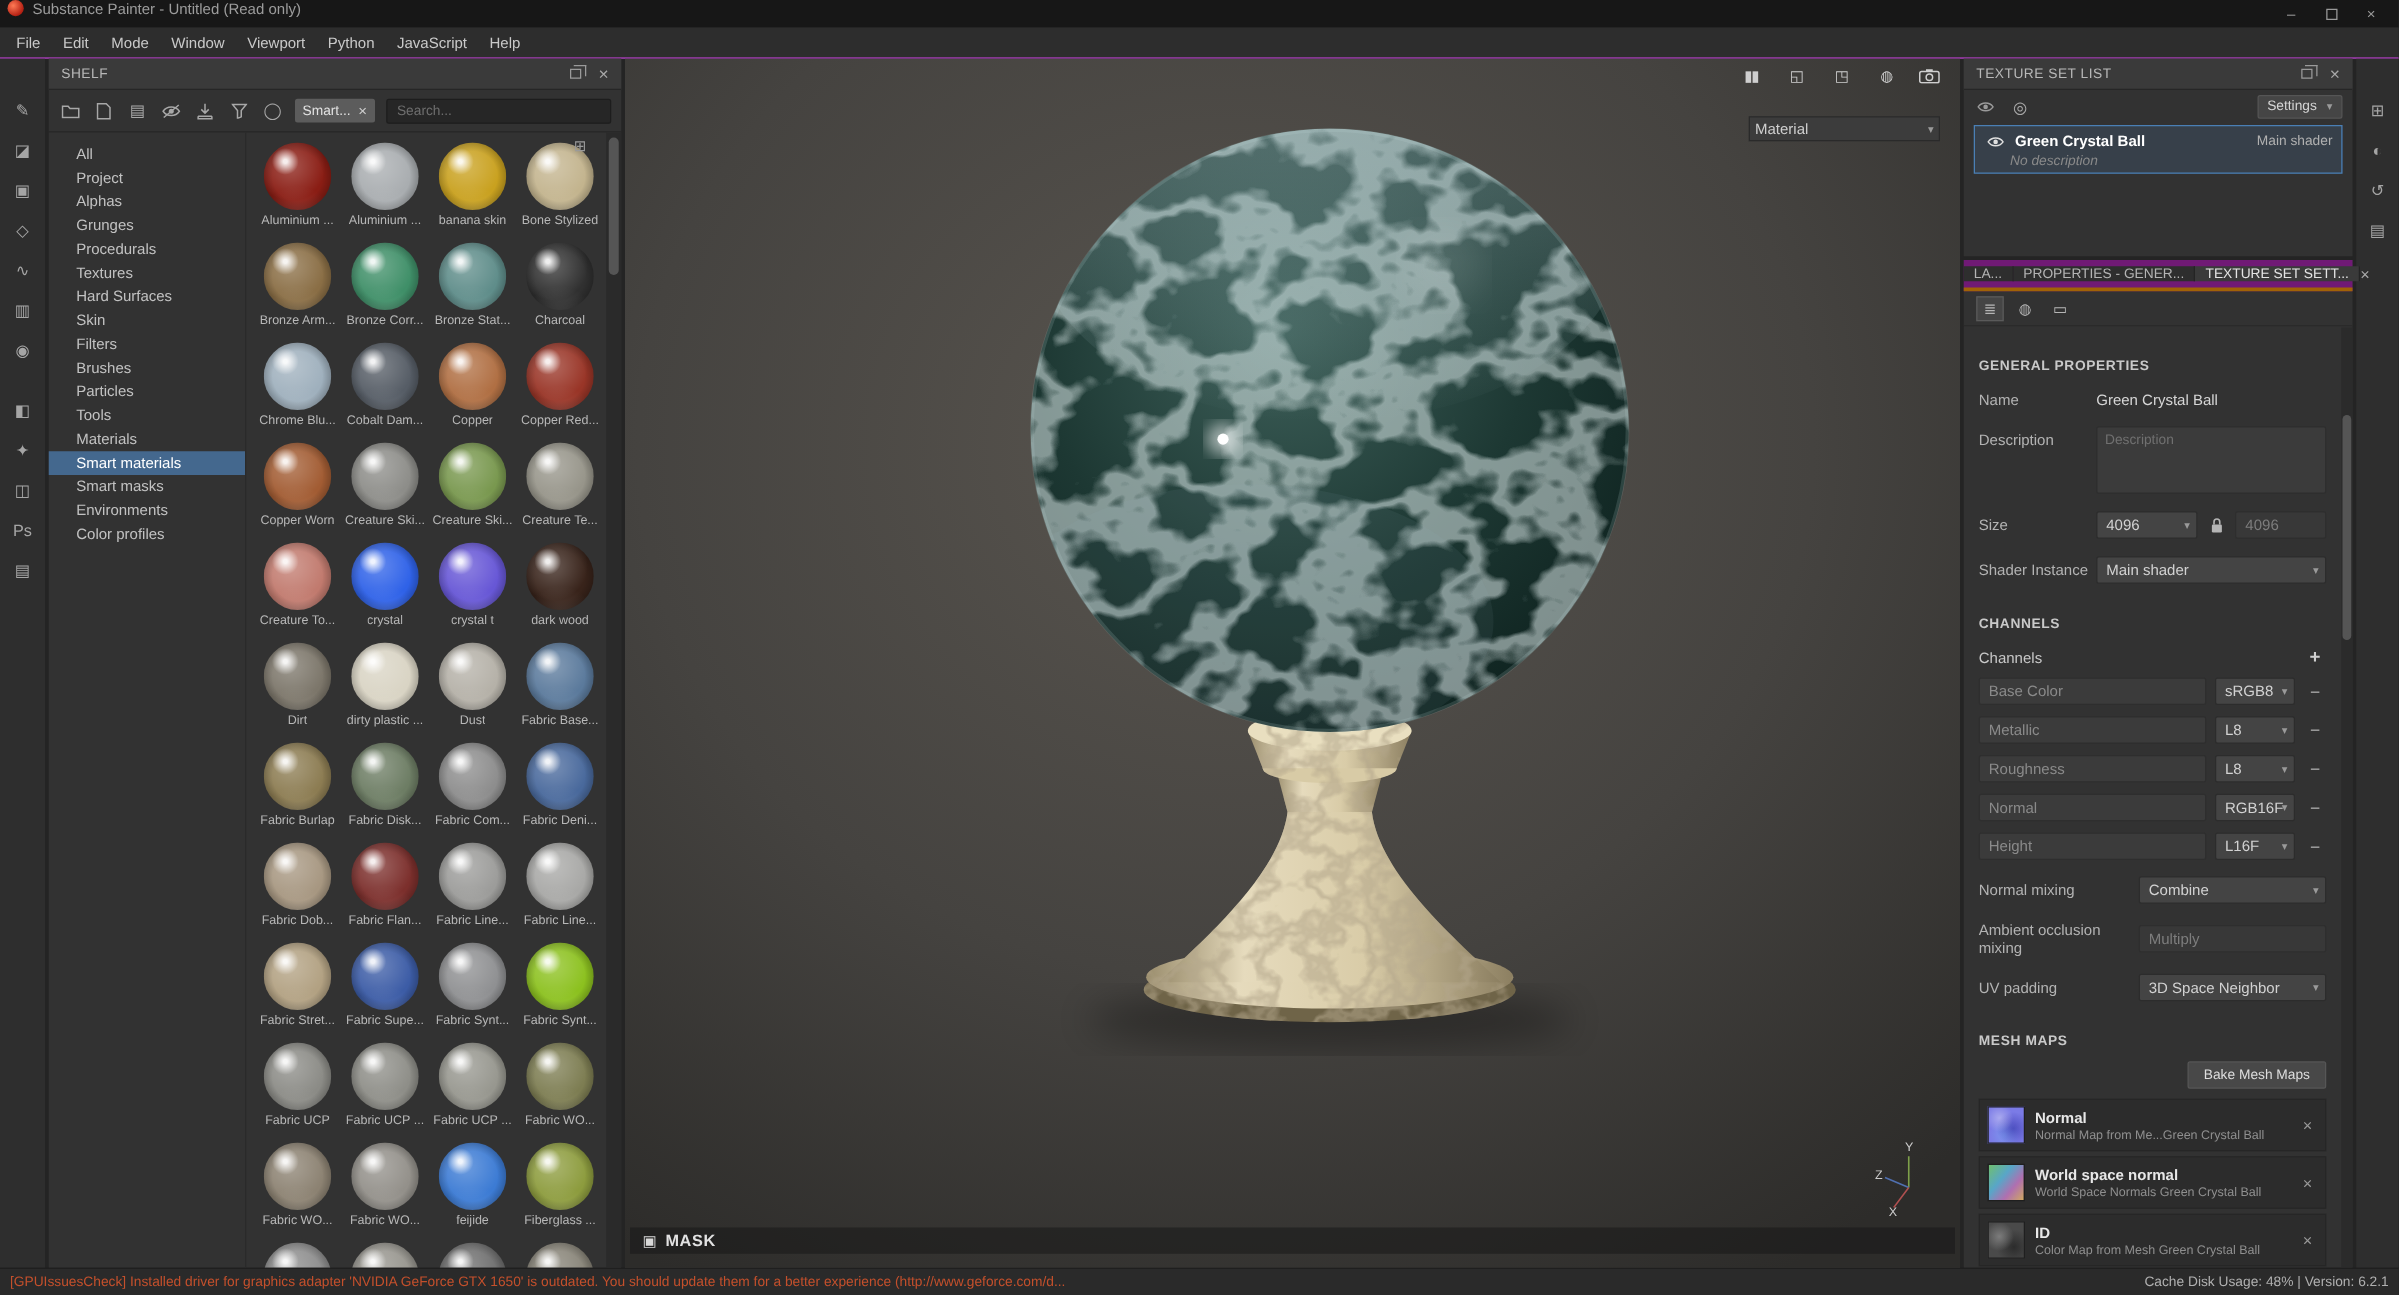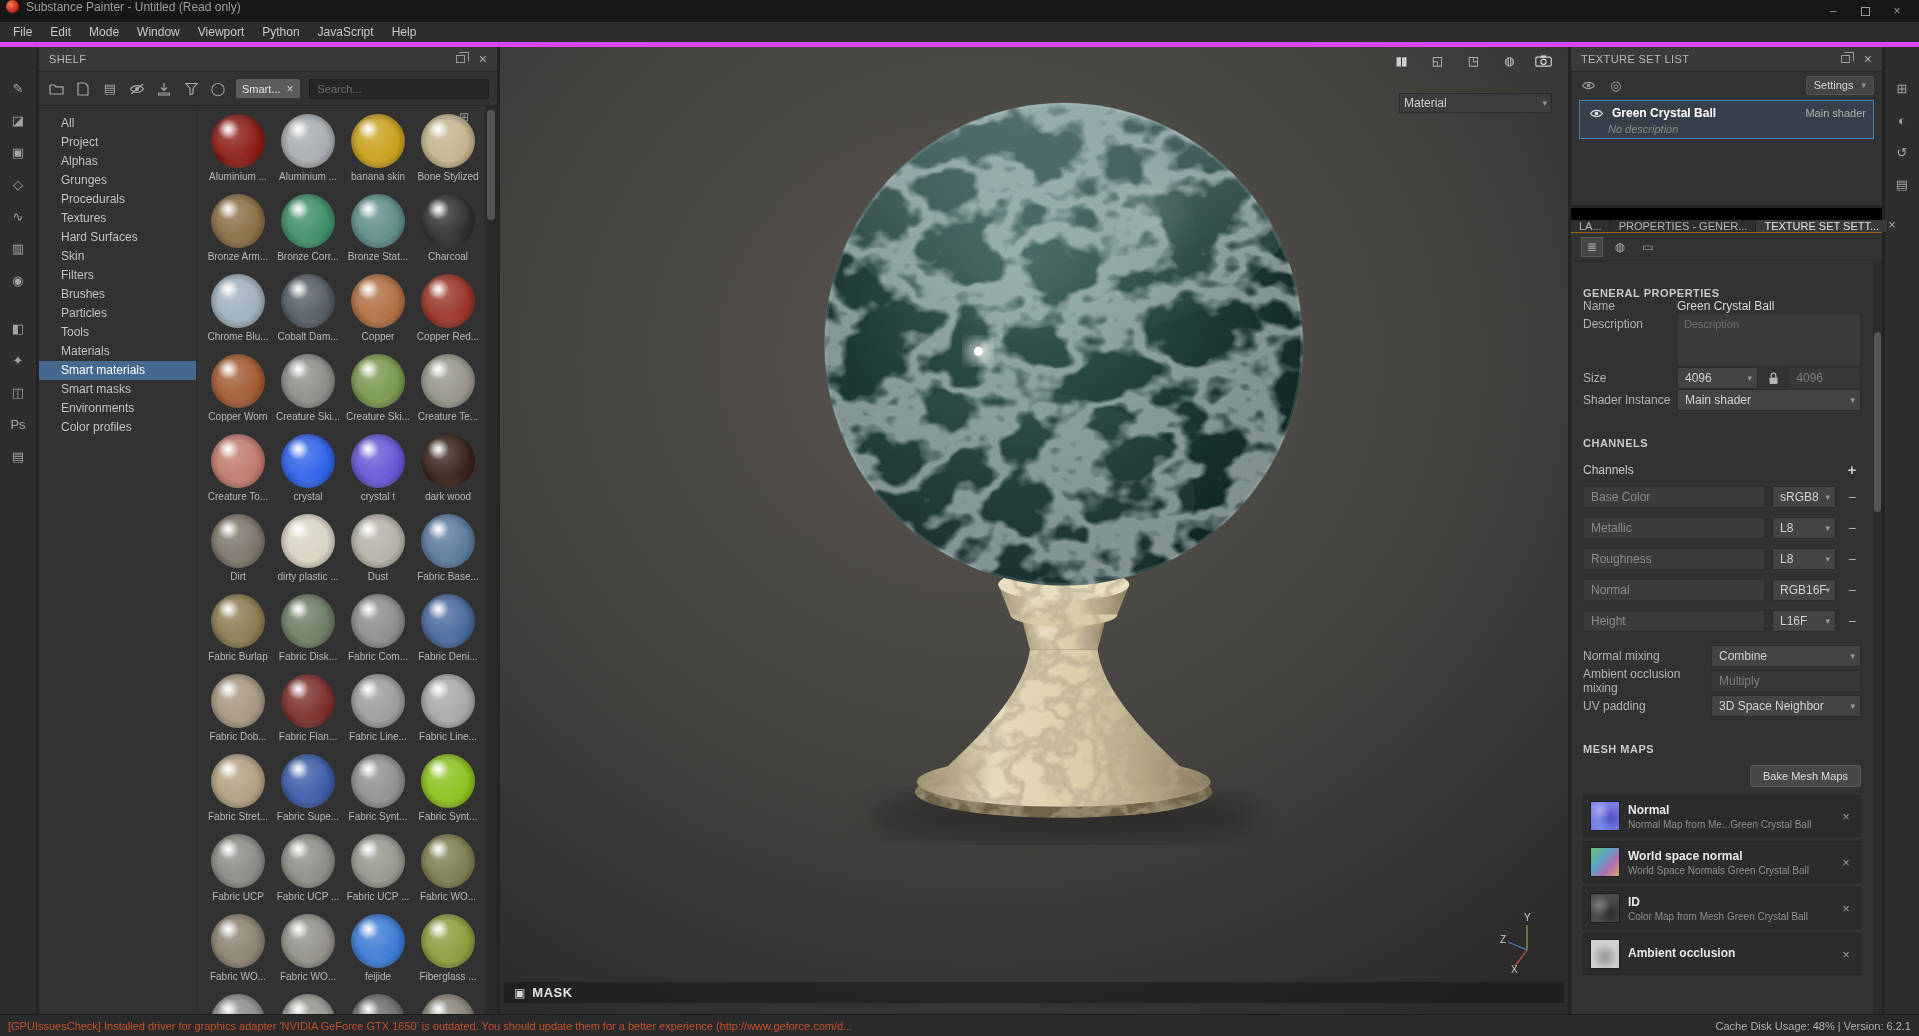--- a/index.html
+++ b/index.html
@@ -9,21 +9,21 @@
   
   .titlebar{height:22px;background:#171717;display:flex;align-items:flex-start;padding:0 6px;gap:7px}
   .app-logo{width:13px;height:13px;border-radius:50%;
     background:radial-gradient(circle at 35% 35%,#ff7a55,#b42013 70%)}
   .titlebar .title{color:#9c9c9c;font-size:12px}
   .win-controls{margin-left:auto;display:flex}
   .win-btn{width:32px;height:22px;display:flex;align-items:center;justify-content:center;color:#9a9a9a;font-size:12px}
   .maxi-box{width:9px;height:9px;border:1px solid #9a9a9a;display:inline-block}
 
   
-  .menubar{height:25px;background:#2d2d2d;display:flex;align-items:center;padding:0 4px;border-bottom:5px solid #d946ef}
+  .menubar{height:25px;background:#2d2d2d;display:flex;align-items:center;padding:0 4px;border-bottom:1px solid #d946ef}
   .menu-item{padding:0 9px;line-height:24px;color:#c9c9c9}
 
   
   .main{display:flex;height:967px;gap:3px;background:#242424}
   .left-strip,.right-strip{width:36px;background:#2e2e2e;display:flex;flex-direction:column;align-items:center;padding-top:30px;gap:10px}
   .right-strip{width:34px}
   .strip-btn{width:24px;height:22px;display:flex;align-items:center;justify-content:center;color:#a5a5a5;font-size:13px}
   .strip-btn.gap{margin-top:16px}
 
   
@@ -84,30 +84,30 @@
   .settings-btn{margin-left:auto;height:19px;background:#454545;border:1px solid #555;border-radius:2px;
     display:flex;align-items:center;gap:8px;padding:0 7px;color:#d5d5d5;font-size:11px}
   .settings-btn .sel-arrow{color:#9a9a9a;font-size:9px}
   .tsl-item{margin:2px 8px;border:1px solid #4a7fb5;background:#37404a;padding:3px 7px}
   .tsl-row1{display:flex;align-items:center;gap:7px}
   .tsl-name{color:#fff;font-weight:bold;font-size:12px}
   .tsl-shader{margin-left:auto;color:#b0b0b0;font-size:11px}
   .tsl-desc{margin-left:21px;color:#8a8a8a;font-style:italic;font-size:11px;margin-top:1px}
 
   .props-panel{flex:1;background:#323232;display:flex;flex-direction:column;min-height:0;position:relative}
-  .tabs{height:25px;display:flex;background:#000000;border-bottom:1px solid #a16207;align-items:flex-end}
+  .tabs{height:25px;display:flex;background:#701a75;border-bottom:3px solid #a16207;align-items:center}
   .tab{padding:0 8px;display:flex;align-items:center;font-size:11px;color:#b4b4b4;background:#2e2e2e;border-right:1px solid #242424;white-space:nowrap}
   .tab.active{background:#3a3a3a;color:#e4e4e4}
   .tabs-close{margin-left:auto;width:22px;display:flex;align-items:center;justify-content:center;color:#a8a8a8;font-size:13px}
   .subtabs{height:28px;display:flex;align-items:center;gap:6px;padding:0 10px;border-bottom:1px solid #2a2a2a}
   .subtab{width:22px;height:20px;display:flex;align-items:center;justify-content:center;color:#b5b5b5;font-size:12px;border:1px solid transparent}
   .subtab.active{background:#454545;border-color:#5a5a5a}
   .props-content{flex:1;overflow:hidden;padding:0 21px 0 12px;position:relative}
   .sec-header{margin-top:26px;font-size:11px;font-weight:bold;color:#c9c9c9;letter-spacing:.5px}
-  .prow{display:flex;align-items:center;margin-top:0;gap:6px}
+  .prow{display:flex;align-items:center;margin-top:14px;gap:6px}
   .prow .plabel{width:88px;flex:none;color:#b3b3b3;font-size:12px}
   .prow .plabel.wide{width:auto;flex:1}
   .pvalue{color:#d6d6d6;font-size:12px}
   .desc-area{flex:1;height:54px;background:#3b3b3b;border:1px solid #2e2e2e;border-radius:2px;color:#999;
     font-size:11px;padding:4px 6px;resize:none;outline:none;font-family:"Liberation Sans",sans-serif}
   .desc-area::placeholder{color:#707070}
   .select{position:relative;height:22px;background:#444;border:1px solid #2c2c2c;border-radius:2px;
     display:flex;align-items:center;padding:0 18px 0 7px;color:#d2d2d2;font-size:12px;white-space:nowrap;overflow:hidden}
   .select .sel-arrow{position:absolute;right:5px;top:6px;color:#9a9a9a;font-size:9px;line-height:1}
   .field{height:22px;background:#3b3b3b;border:1px solid #2e2e2e;border-radius:2px;display:flex;align-items:center;padding:0 7px;font-size:12px}

